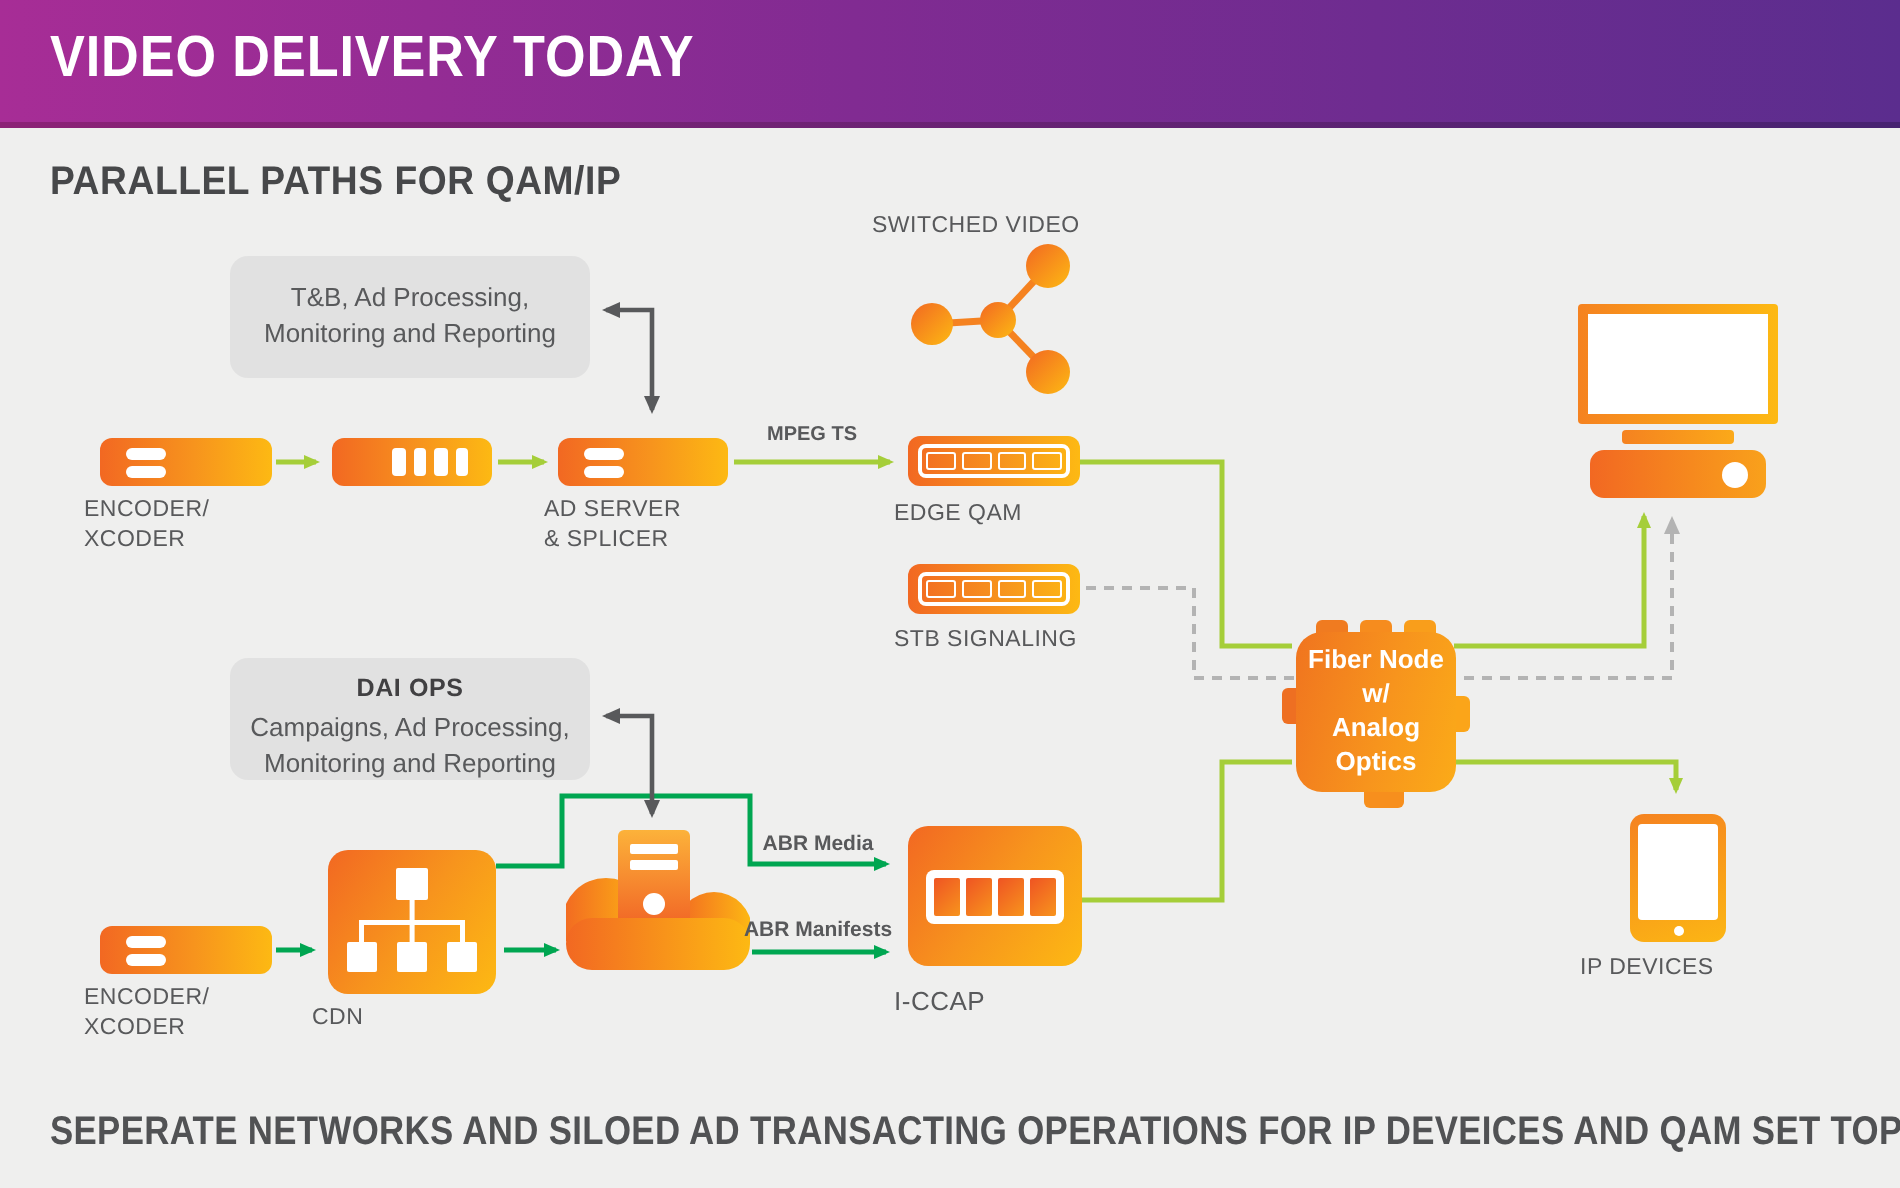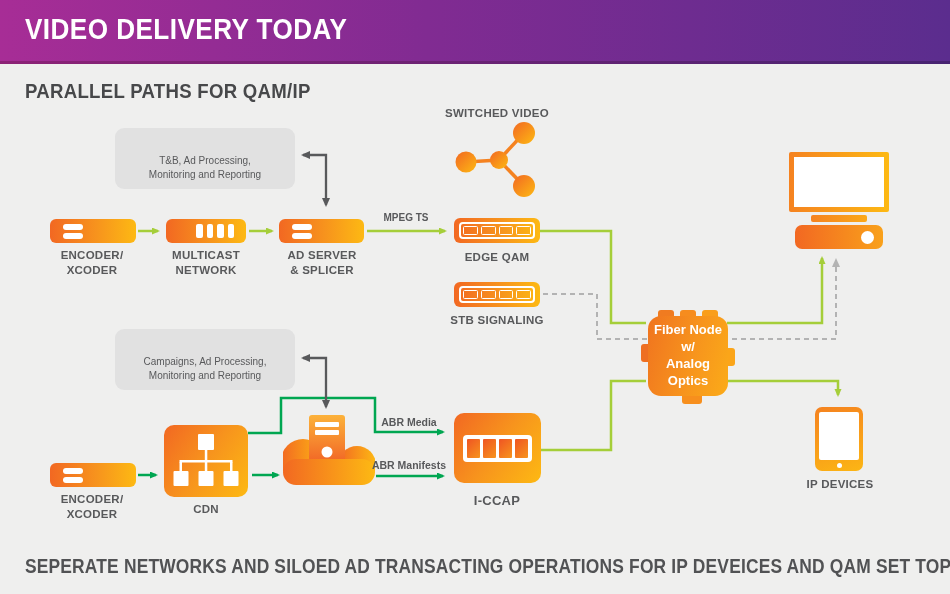--- a/index.html
+++ b/index.html
@@ -12,29 +12,29 @@
   .header-edge{position:absolute;left:0;top:61px;width:950px;height:3px;
     background:linear-gradient(90deg,#8c2276 0%,#472371 100%);}
   .header-title{position:absolute;left:25px;top:13px;color:#ffffff;font-size:29px;font-weight:bold;
     letter-spacing:.5px;transform:scaleX(.9);transform-origin:left center;white-space:nowrap;}
   .subtitle{position:absolute;left:25px;top:80px;color:#47484a;font-size:20px;font-weight:bold;
     letter-spacing:.3px;transform:scaleX(.93);transform-origin:left center;white-space:nowrap;}
   .footer{position:absolute;left:25px;top:555px;color:#515254;font-size:20px;font-weight:bold;
     transform:scaleX(.87);transform-origin:left center;white-space:nowrap;letter-spacing:.2px;}
 
   
-  .nlabel{position:absolute;color:#58595b;font-size:11.5px;font-weight:bold;letter-spacing:.25px;
-    text-align:center;white-space:pre-line;line-height:1.32;}
+  .nlabel{position:absolute;color:#58595b;font-size:11.5px;font-weight:normal;letter-spacing:.25px;
+    white-space:pre-line;line-height:1.32;}
   .elabel{position:absolute;color:#58595b;font-size:10.5px;font-weight:bold;text-align:center;}
 
   
   .ops{position:absolute;width:180px;height:61px;background:#e1e1e1;border-radius:9px;
     text-align:center;padding-top:8px;box-sizing:border-box;}
   .ops .ops-title{font-size:12.5px;font-weight:bold;color:#414042;letter-spacing:.3px;}
-  .ops .ops-body{font-size:10px;color:#58595b;line-height:1.35;white-space:pre-line;margin-top:18px;}
+  .ops .ops-body{font-size:13px;color:#58595b;line-height:1.35;white-space:pre-line;margin-top:4px;}
 
   
   .bar{position:absolute;border-radius:6px;background:linear-gradient(90deg,#f26822 0%,#f7941d 55%,#fdb913 100%);}
   .stack2{position:absolute;left:13px;top:5px;}
   .stack2 div{width:20px;height:6px;background:#fff;border-radius:3px;margin-bottom:3px;}
   .vbars{position:absolute;right:12px;top:5px;display:flex;gap:4px;}
   .vbars div{width:6.5px;height:14px;background:#fff;border-radius:2px;}
   .slotframe{position:absolute;left:5px;right:5px;top:4px;bottom:4px;border:2px solid #fff;
     border-radius:4px;display:flex;gap:3px;padding:2px;}
   .slotframe div{flex:1;border:1.8px solid #fff;border-radius:1.5px;}
@@ -119,20 +119,21 @@
     </g>
 
     <path d="M543,294 H597 V339 H836 V260" stroke="#b3b3b3" stroke-width="2" stroke-dasharray="5 4" marker-end="url(#m-gray)"></path>
   </svg>
 
   <div class="ops" style="left:115px;top:128px">
     <div class="ops-body">T&amp;B, Ad Processing,
 Monitoring and Reporting</div>
   </div>
   <div class="ops" style="left:115px;top:329px">
+    <div class="ops-title">DAI OPS</div>
     <div class="ops-body">Campaigns, Ad Processing,
 Monitoring and Reporting</div>
   </div>
 
   <div class="bar" style="left:50px;top:219px;width:86px;height:24px">
     <div class="stack2">
         <div></div>
         <div></div>
       </div>
   </div>
@@ -258,22 +259,20 @@
       <div class="stb-led"></div>
     </div>
 
   <div class="tablet">
     <div class="tablet-screen"></div>
     <div class="tablet-dot"></div>
   </div>
 
   <div class="nlabel" style="left:42px;top:248px;width:100px">ENCODER/
 XCODER</div>
-  <div class="nlabel" style="left:156px;top:248px;width:100px">MULTICAST
-NETWORK</div>
   <div class="nlabel" style="left:272px;top:248px;width:100px">AD SERVER
 &amp; SPLICER</div>
   <div class="nlabel" style="left:436px;top:106px;width:122px">SWITCHED VIDEO</div>
   <div class="nlabel" style="left:447px;top:250px;width:100px">EDGE QAM</div>
   <div class="nlabel" style="left:447px;top:313px;width:100px">STB SIGNALING</div>
   <div class="nlabel" style="left:42px;top:492px;width:100px">ENCODER/
 XCODER</div>
   <div class="nlabel" style="left:156px;top:502px;width:100px">CDN</div>
   <div class="nlabel" style="left:447px;top:492px;width:100px;font-size:13px">I-CCAP</div>
   <div class="nlabel" style="left:790px;top:477px;width:100px">IP DEVICES</div>

